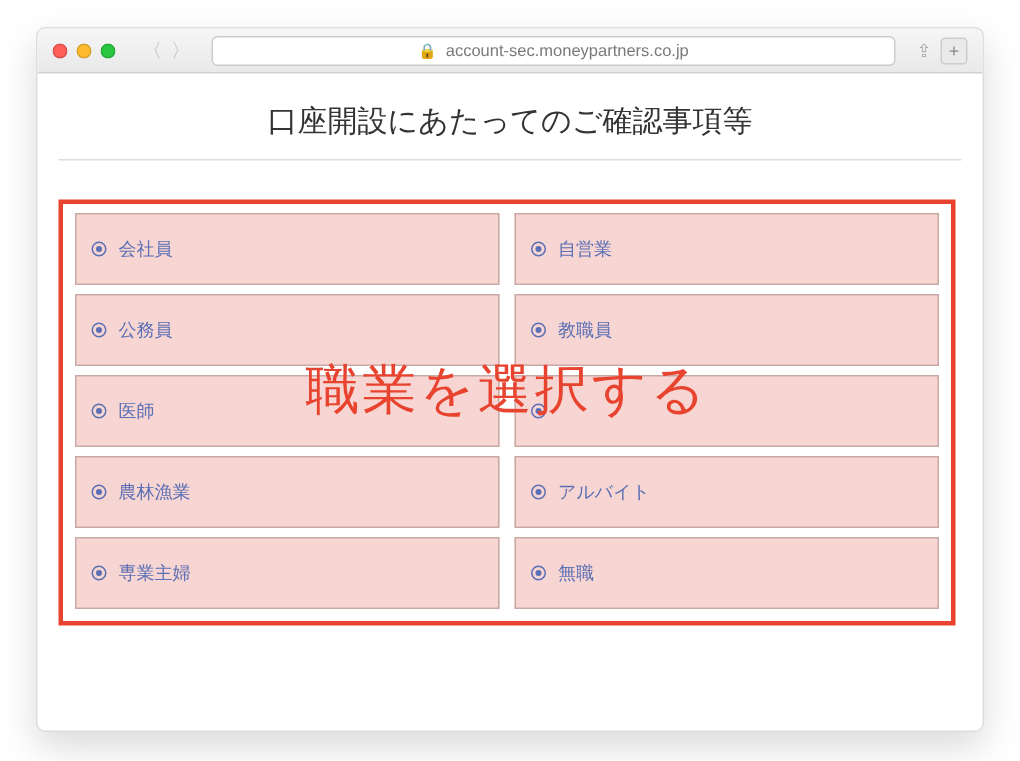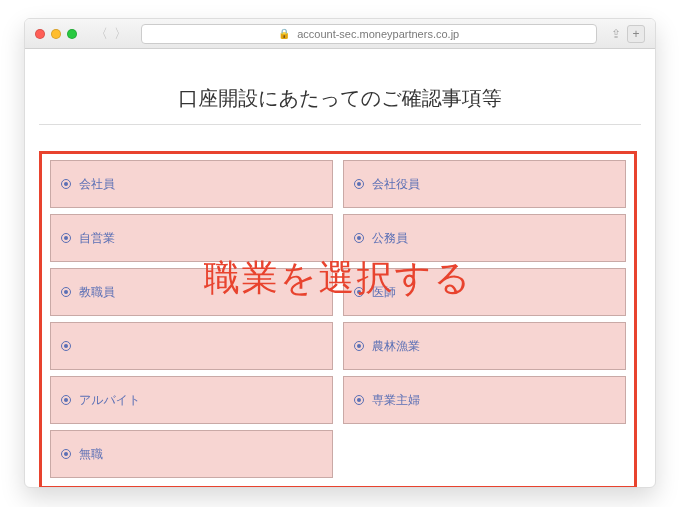--- a/index.html
+++ b/index.html
@@ -51,21 +51,20 @@
     .lock { font-size:10px; color:#7a7a7a; }
     .right-icons { display:flex; gap:6px; align-items:center; }
     .right-icons span { color:#a8a8a8; font-size:12px; }
     .tab-btn { width:18px; height:18px; background:#eaeaea; border:1px solid #ccc; border-radius:3px; display:flex; align-items:center; justify-content:center; font-size:12px; color:#888; }
 
     .page {
       height: calc(100% - 30px);
       overflow:hidden;
       padding: 8px 14px 12px;
       position: relative;
-      margin-top: 18px;
     }
     .page-title {
       text-align:center;
       font-size:20px;
       font-weight:400;
       color:#333;
       padding: 10px 0 12px;
       border-bottom:1px solid #ddd;
     }
     .content {
@@ -153,24 +152,20 @@
     <div class="content">
 
       <div class="right-col">
         <div class="options-grid" id="options-grid">
             <div class="option-cell">
               <span class="radio"></span>
               <span>会社員</span>
             </div>
             <div class="option-cell">
               <span class="radio"></span>
-              <span>会社役員</span>
-            </div>
-            <div class="option-cell">
-              <span class="radio"></span>
               <span>自営業</span>
             </div>
             <div class="option-cell">
               <span class="radio"></span>
               <span>公務員</span>
             </div>
             <div class="option-cell">
               <span class="radio"></span>
               <span>教職員</span>
             </div>

